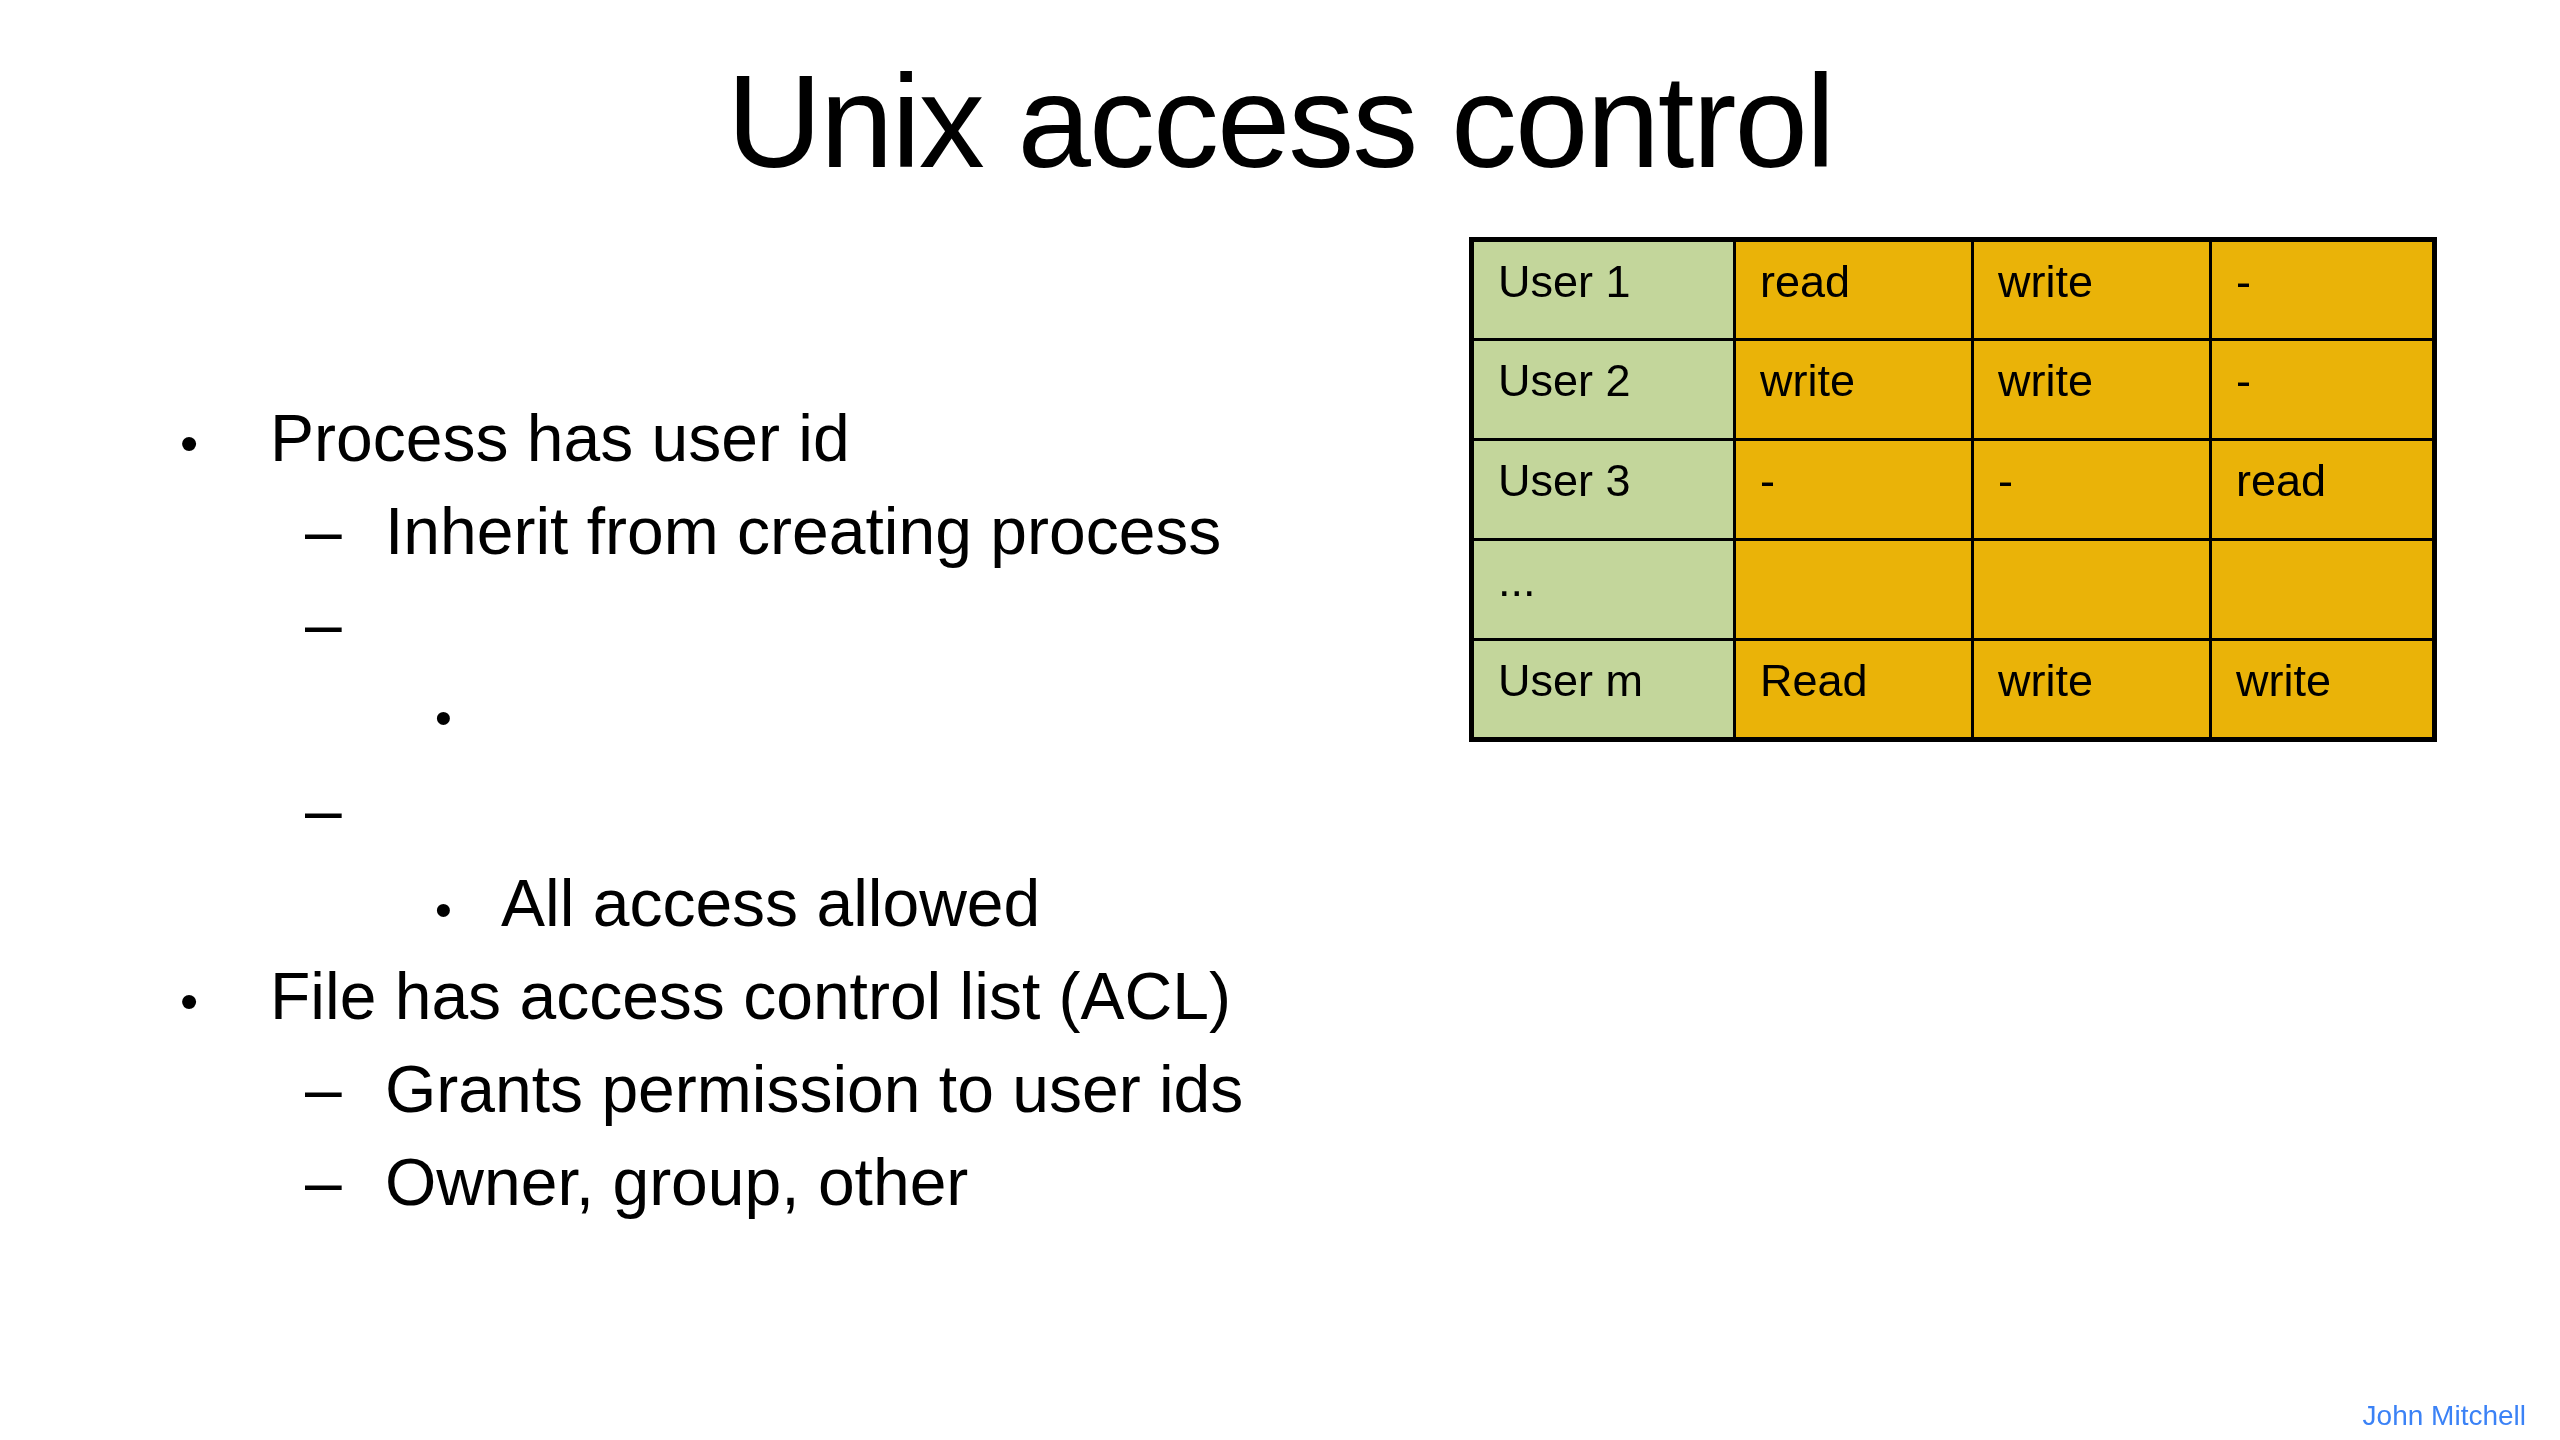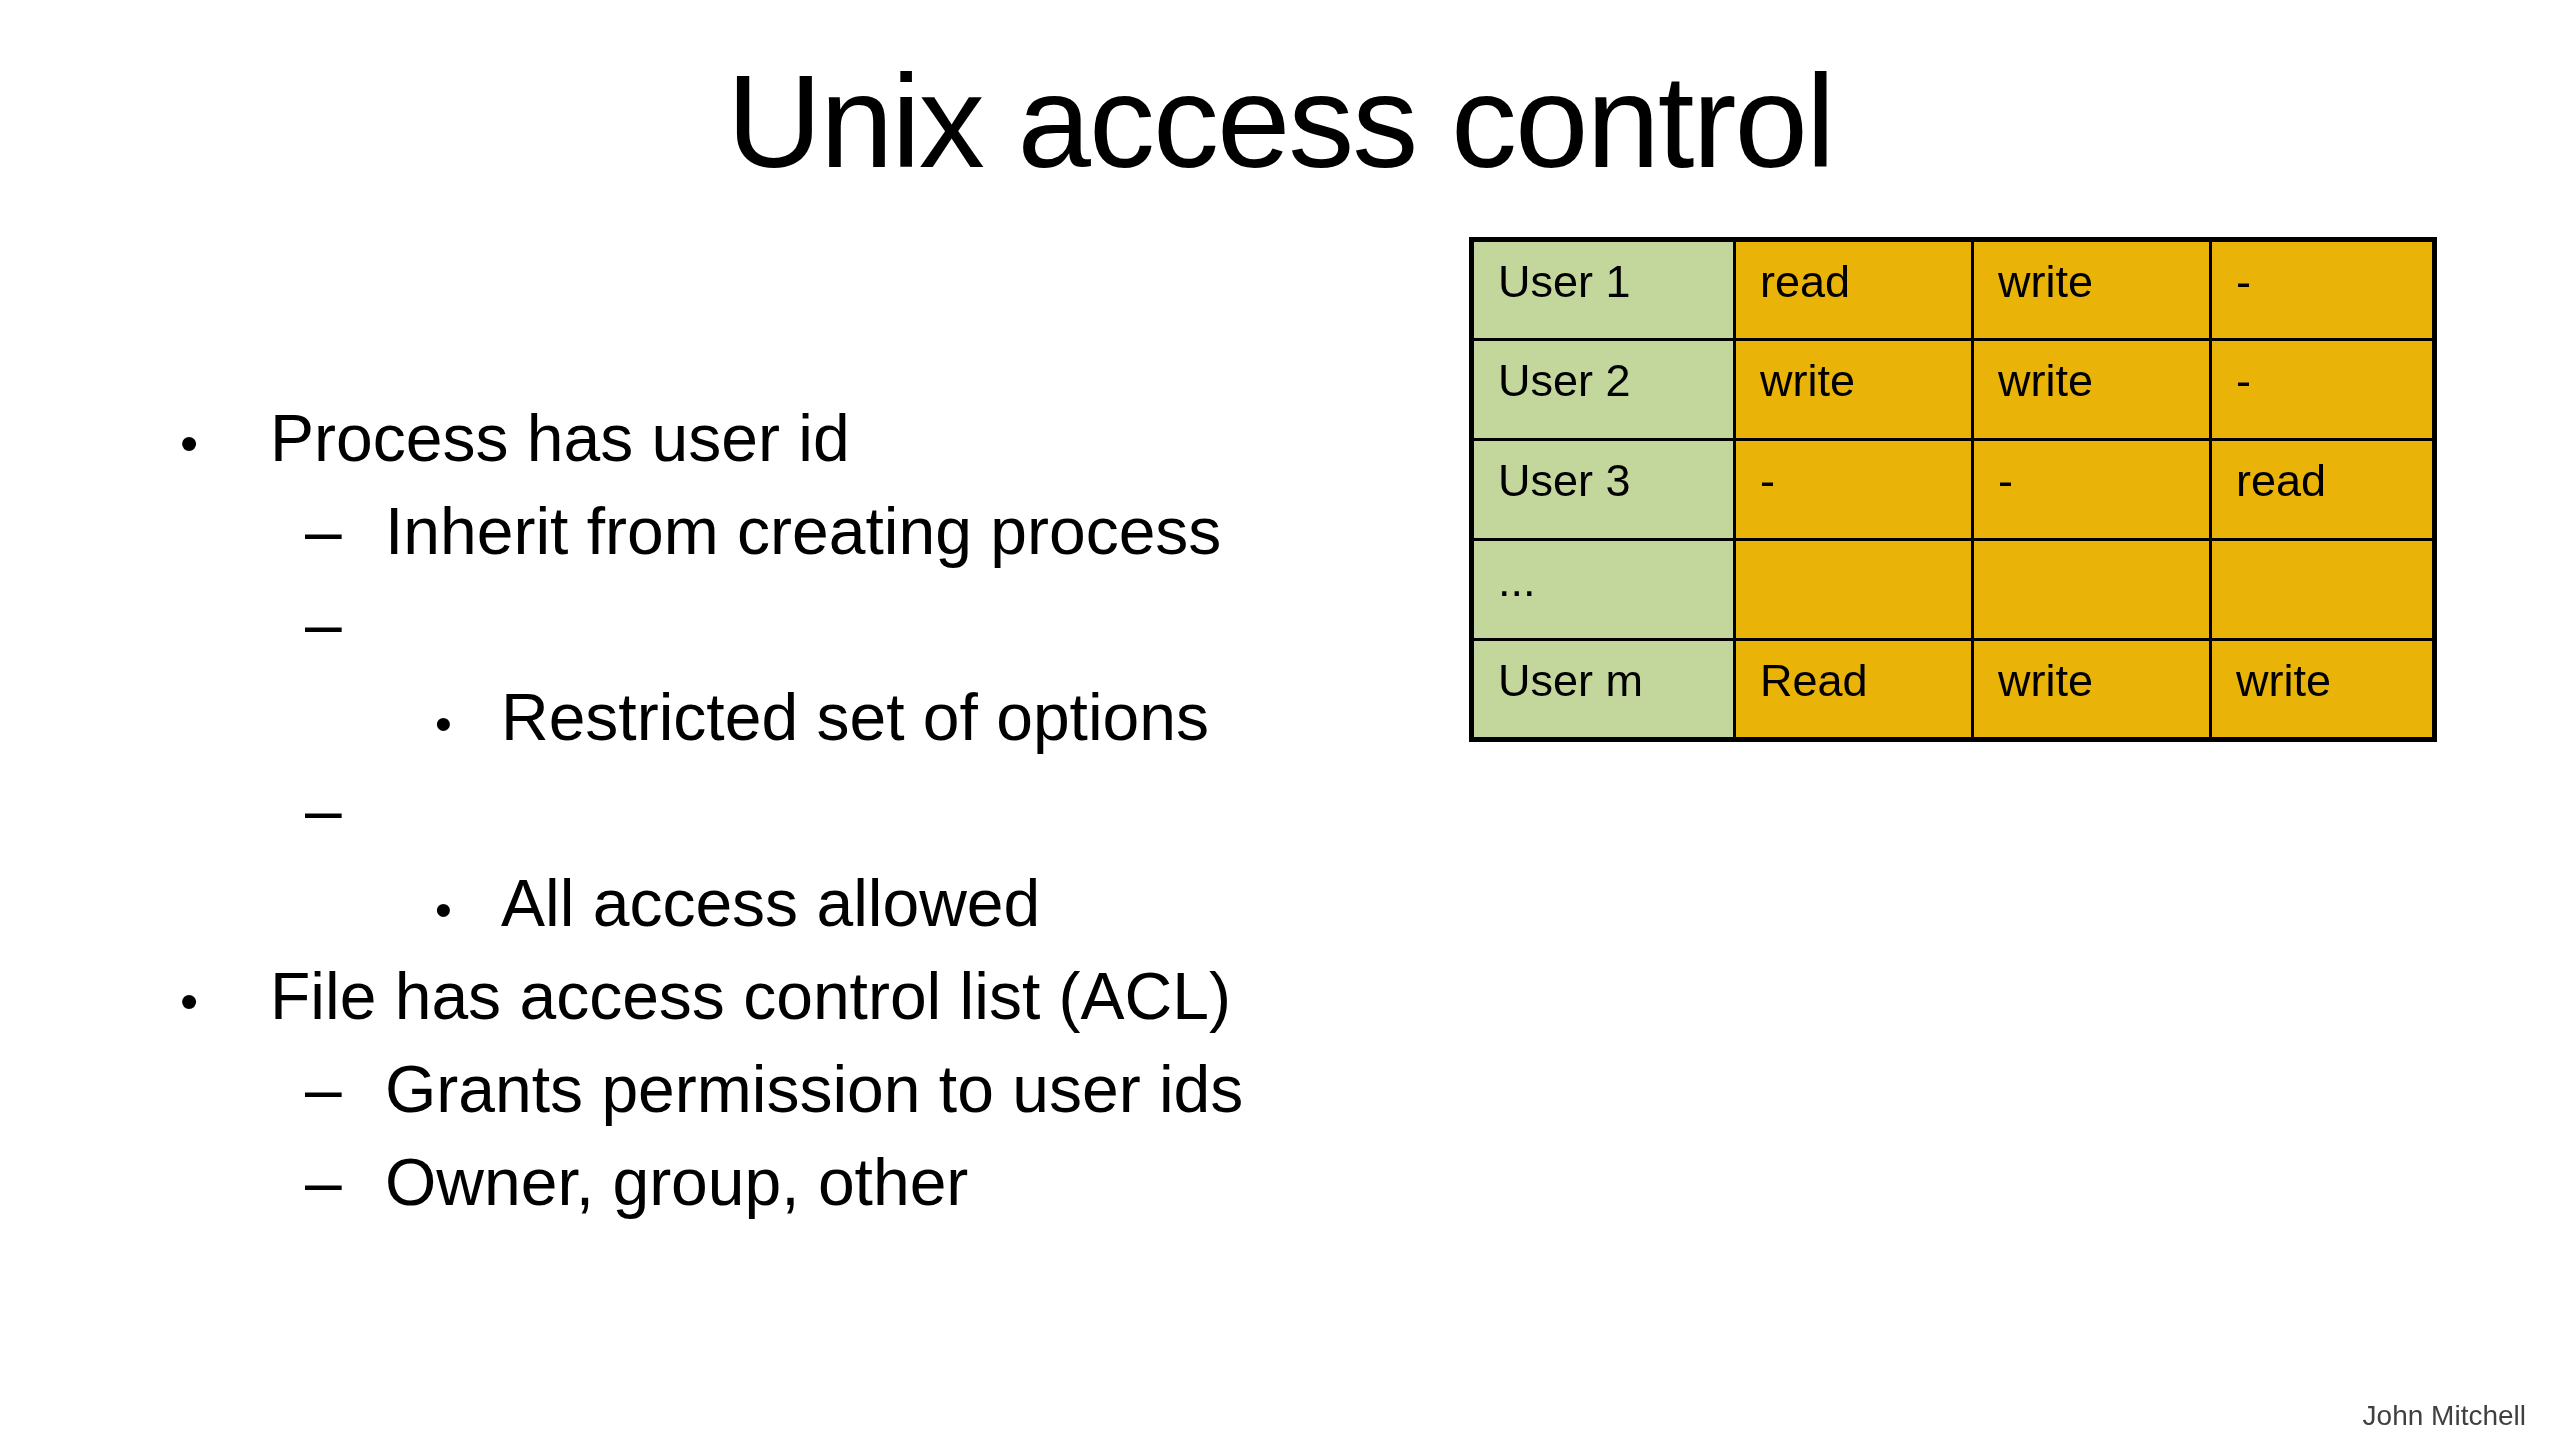--- a/index.html
+++ b/index.html
@@ -74,21 +74,21 @@
   .col-f2 { width: 238px; }
   .col-etc { width: 224px; }
   .row-hdr { height: 103px; }
   .row-data { height: 100px; }
 
   
   .credit {
     position: absolute;
     right: 34px; bottom: 8px;
     font-size: 28px;
-    color: #404040;
+    color: #3b82f6;
   }
 </style>
 </head>
 <body>
 
 <div class="slide">
 
   <div class="title">Unix access control</div>
 
   <div class="bullets">
@@ -98,21 +98,20 @@
     </div>
     <div class="b-line lvl2">
       <span class="b-marker">–</span>
       <span>Inherit from creating process</span>
     </div>
     <div class="b-line lvl2">
       <span class="b-marker">–</span>
     </div>
     <div class="b-line lvl3">
       <span class="b-marker">•</span>
-      <span>Restricted set of options</span>
     </div>
     <div class="b-line lvl2">
       <span class="b-marker">–</span>
     </div>
     <div class="b-line lvl3">
       <span class="b-marker">•</span>
       <span>All access allowed</span>
     </div>
     <div class="b-line lvl1">
       <span class="b-marker">•</span>

